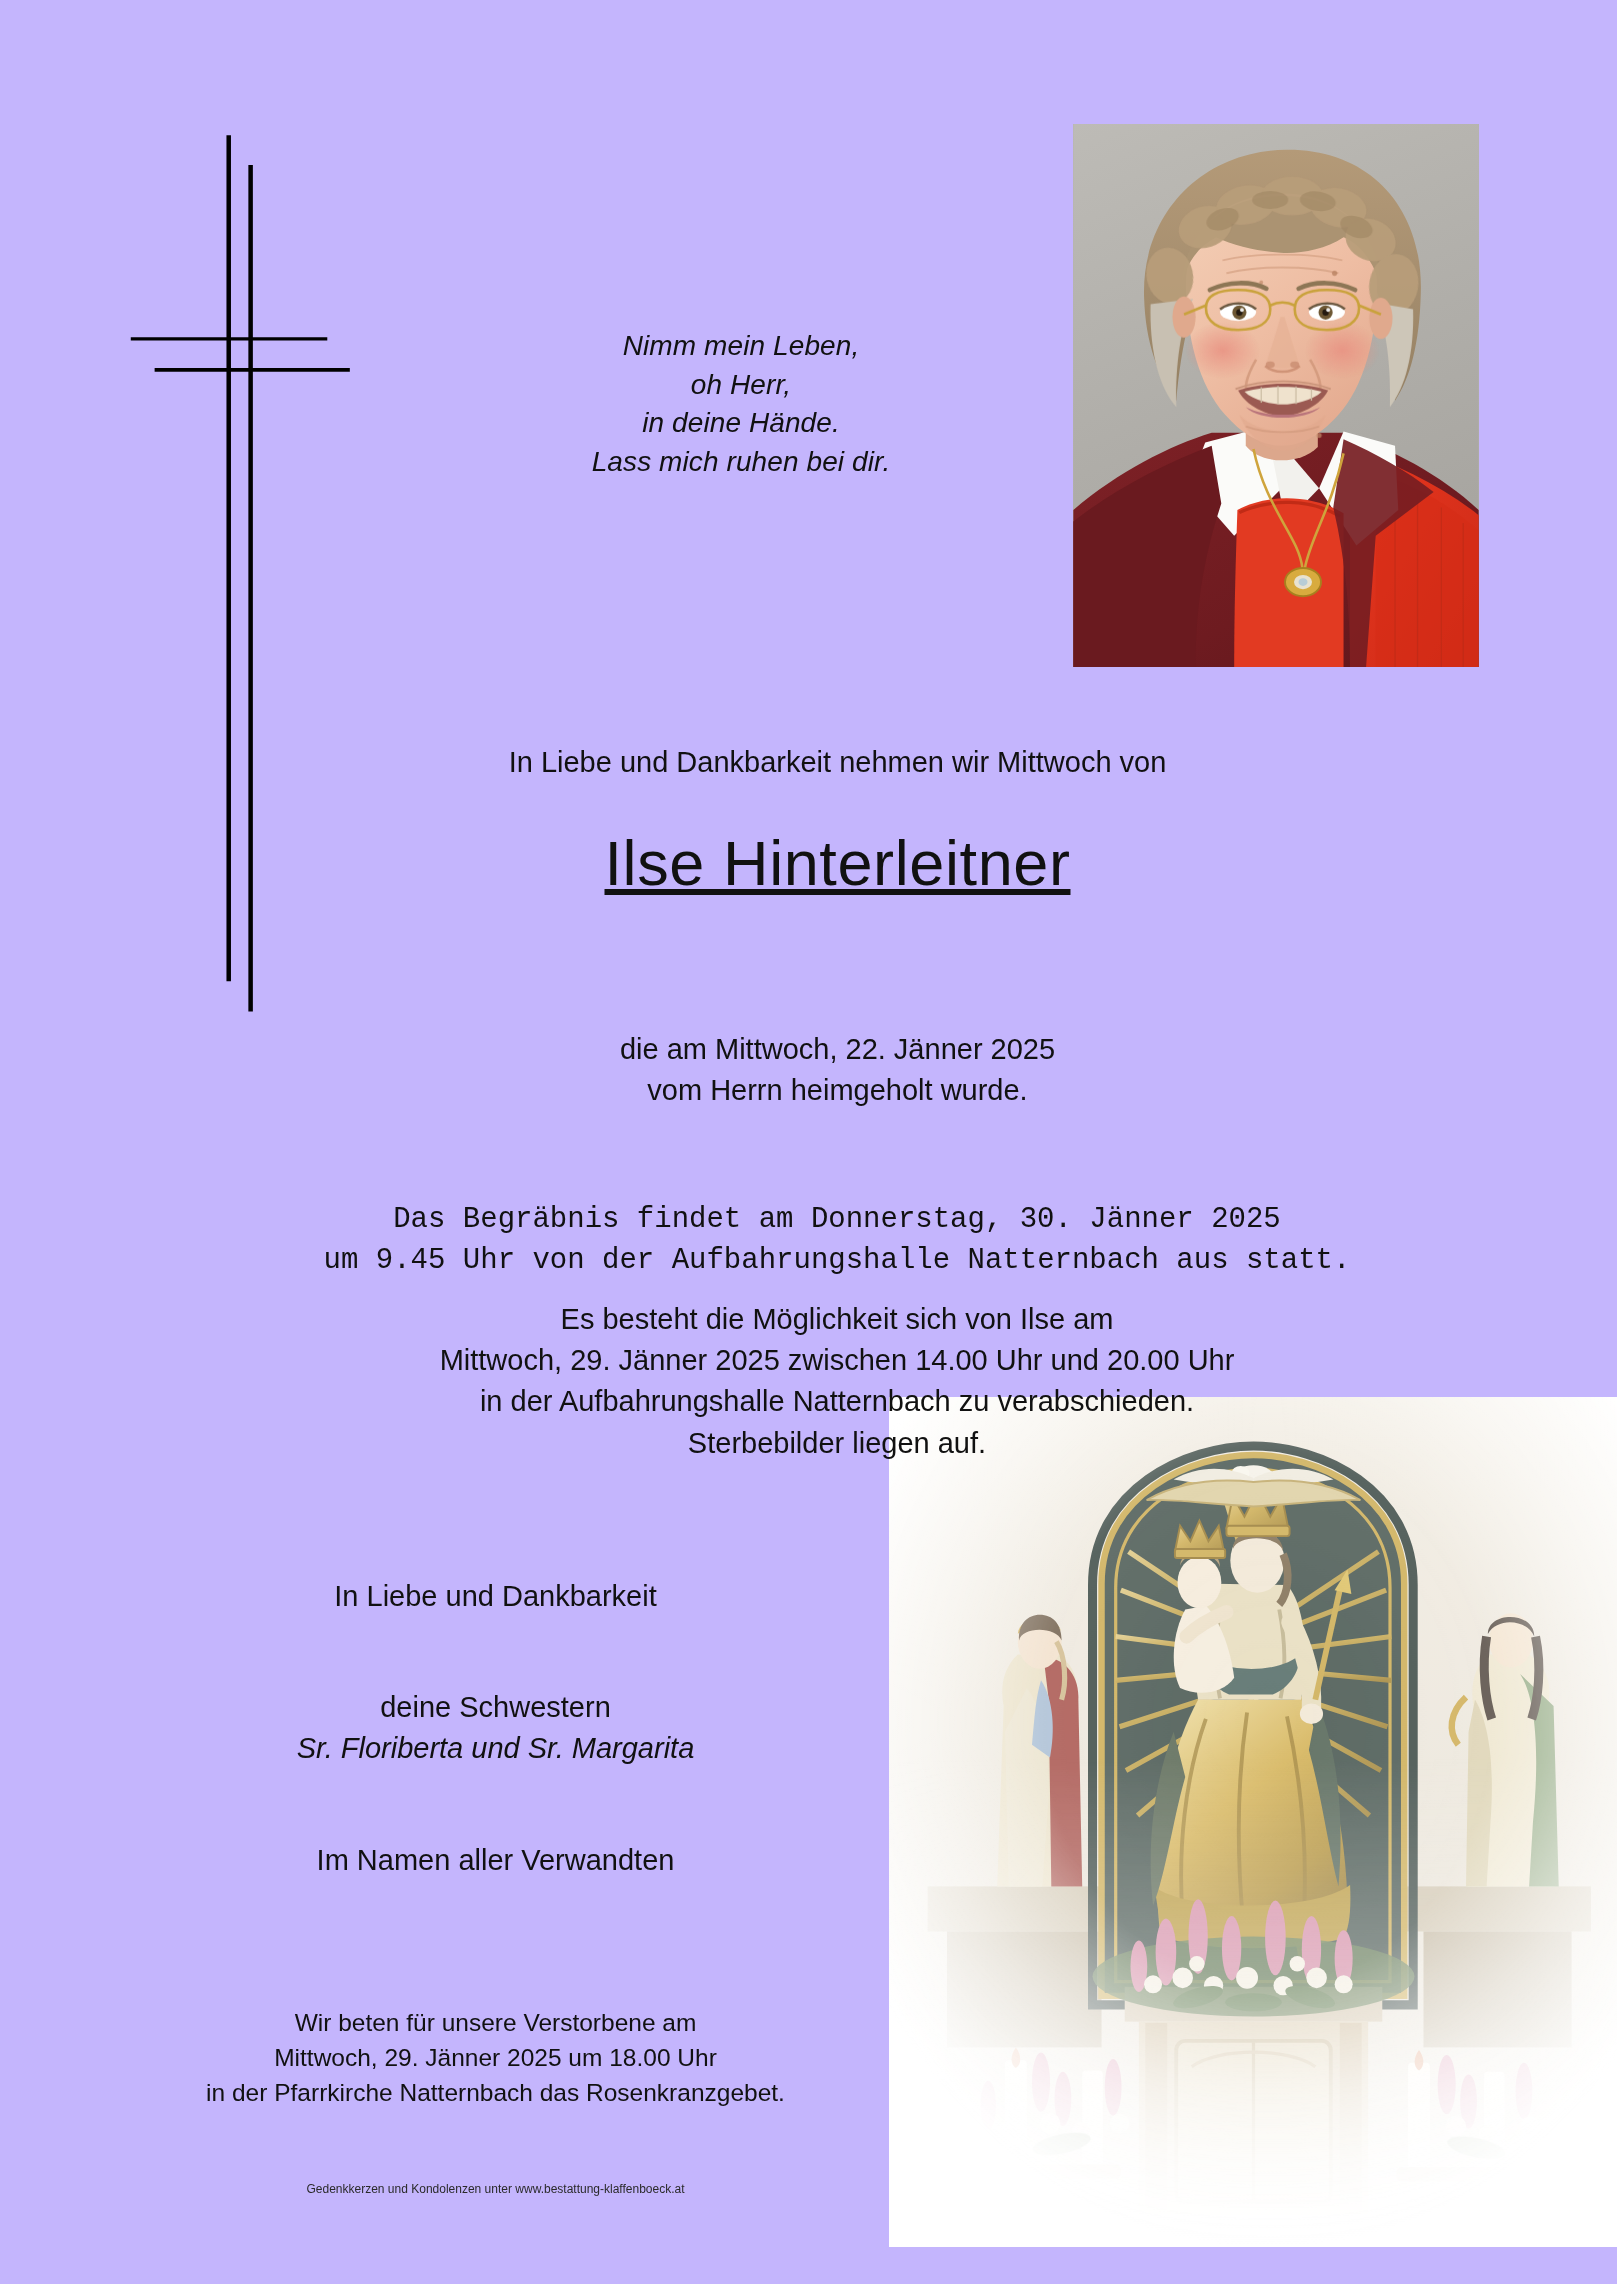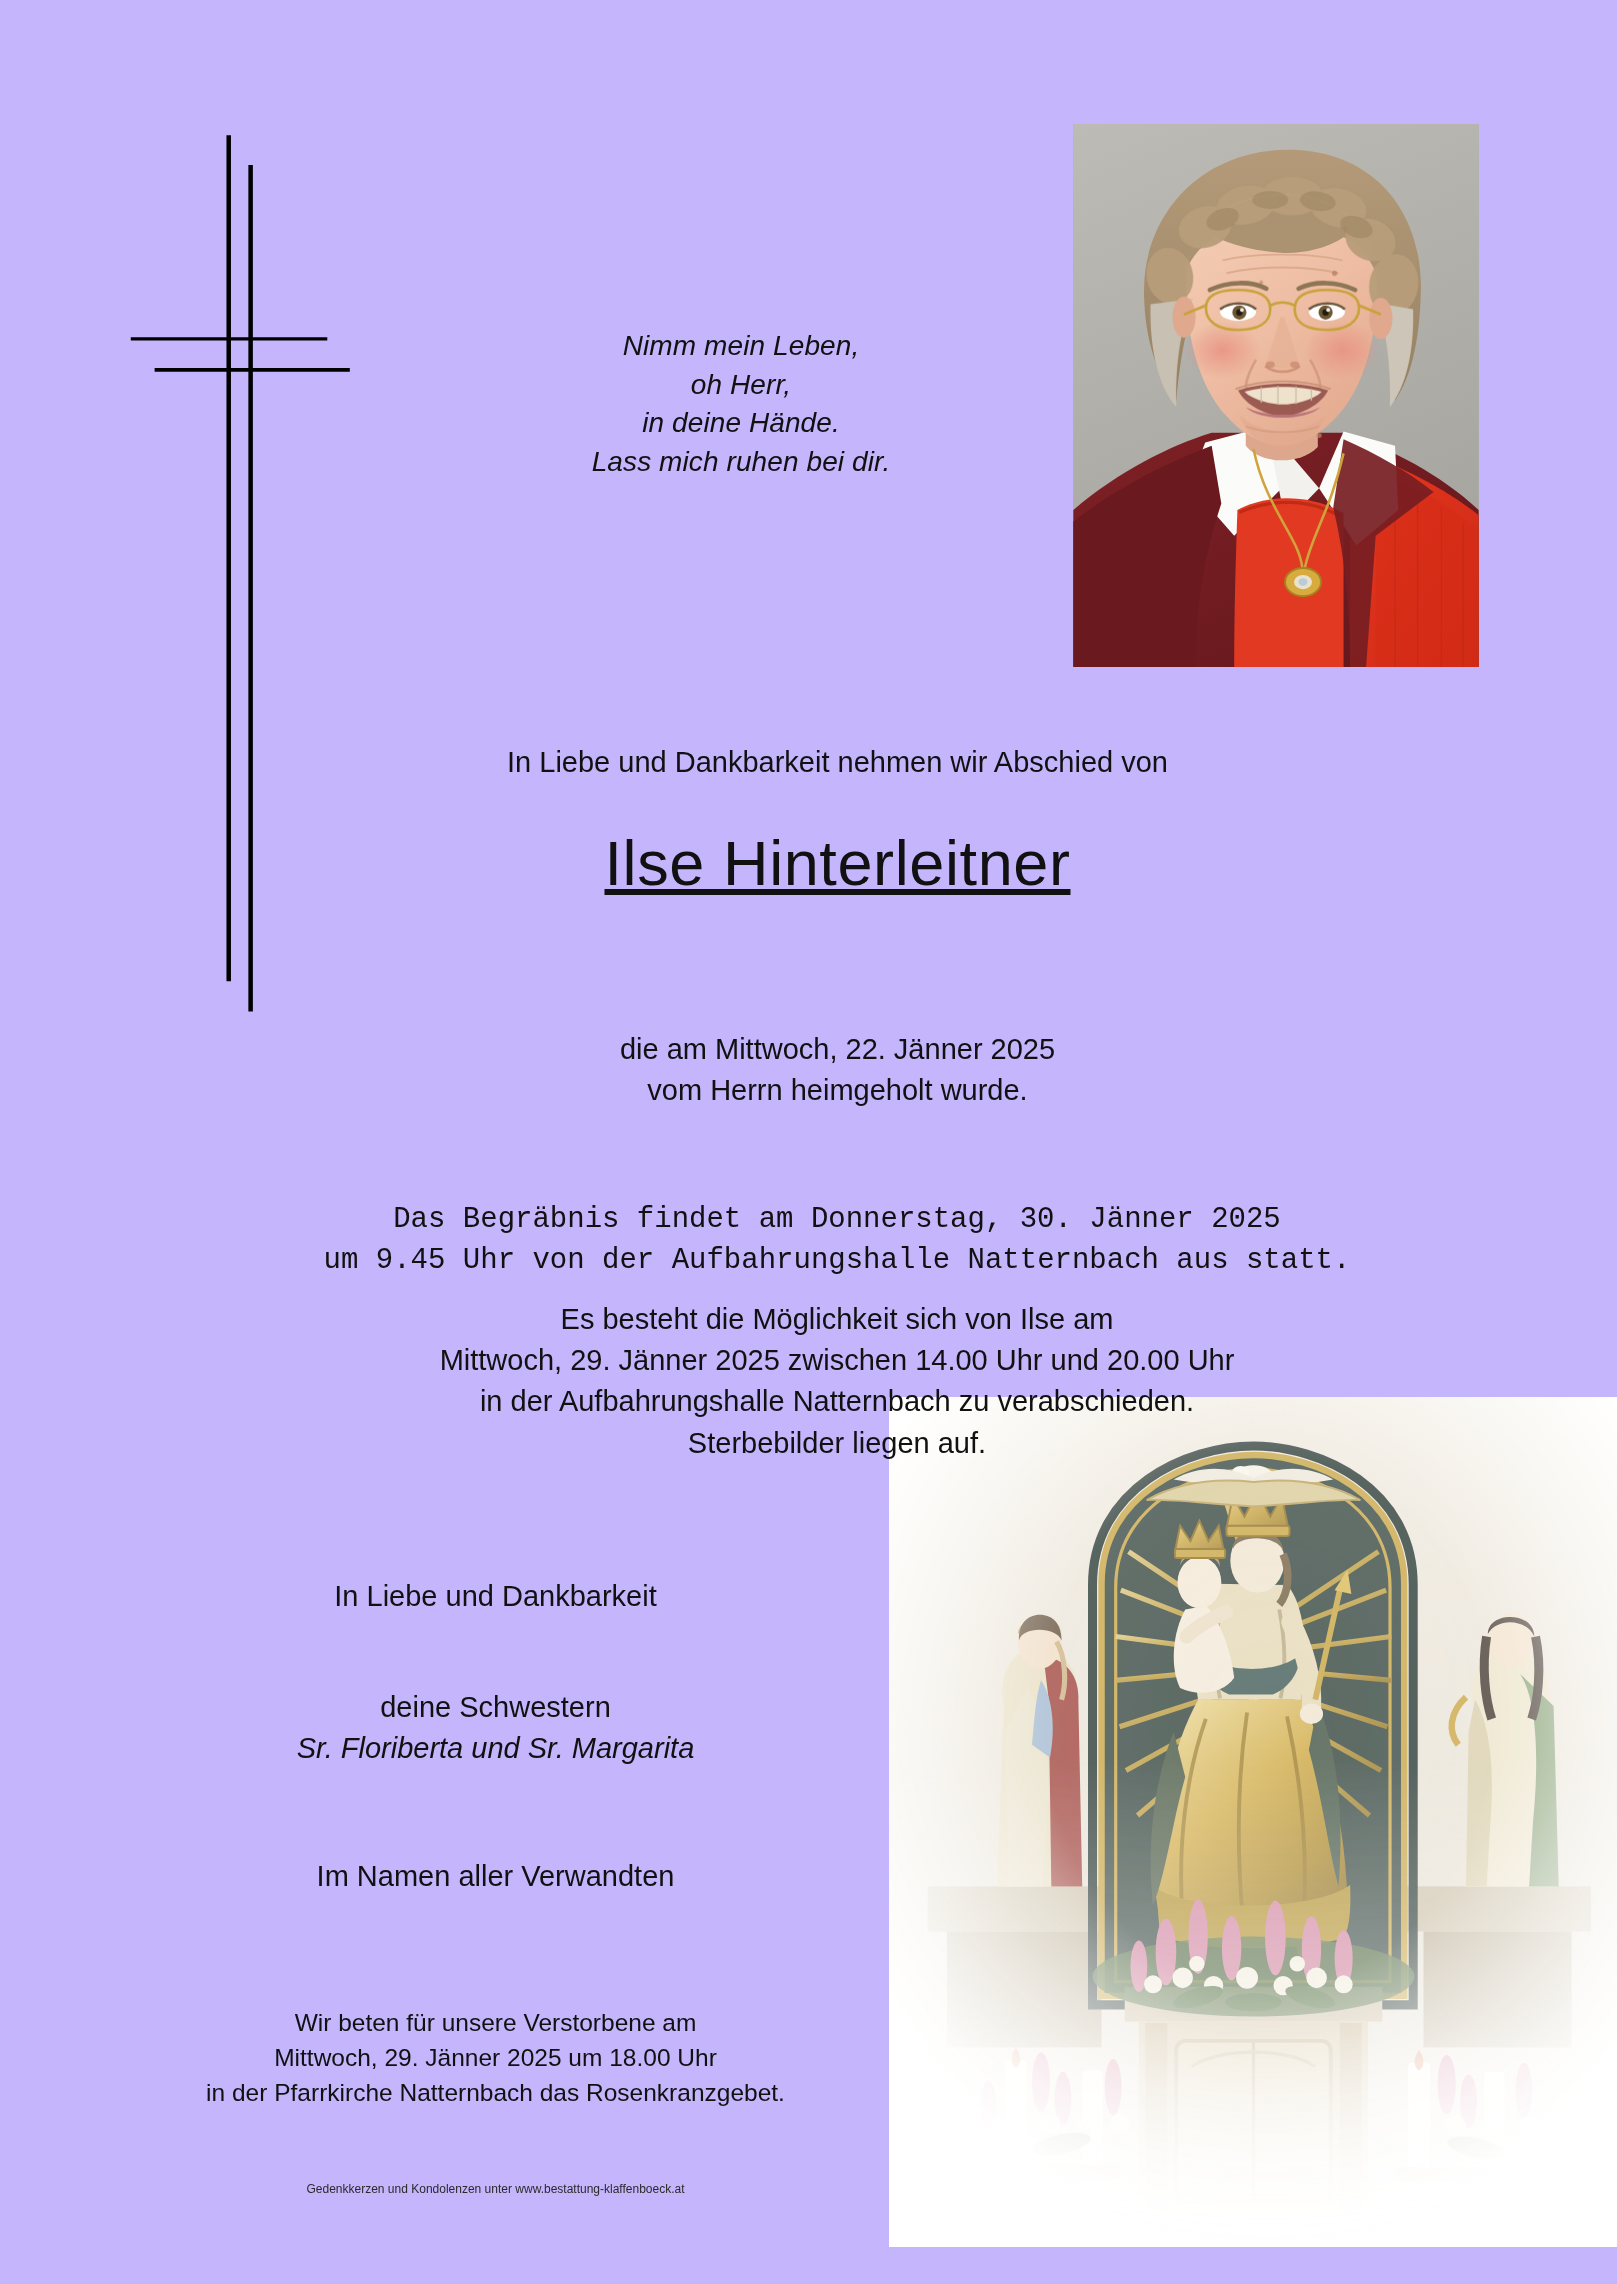--- a/index.html
+++ b/index.html
@@ -136,21 +136,20 @@
     font-size: 29px;
     line-height: 1.42;
   }
   .sisters .it { font-style: italic; }
 
   .relatives {
     left: 77px;
     top: 1842px;
     width: 837px;
     font-size: 29px;
-    margin-top: 16px;
   }
 
   .rosary {
     left: 77px;
     top: 2006px;
     width: 837px;
     font-size: 24.5px;
     line-height: 1.42;
   }
 
@@ -540,21 +539,21 @@
       <rect x="0" y="560" width="1132" height="760" fill="url(#bottomFade)"></rect>
       <rect x="0" y="0" width="1132" height="1320" fill="#ffffff" opacity="0.22"></rect>
     </svg>
   </div>
 
   <div class="txt verse">Nimm mein Leben,
 oh Herr,
 in deine Hände.
 Lass mich ruhen bei dir.</div>
 
-  <div class="txt lead">In Liebe und Dankbarkeit nehmen wir Abschied von</div>
+  <div class="txt lead">In Liebe und Dankbarkeit nehmen wir Mittwoch von</div>
 
   <div class="txt name">Ilse Hinterleitner</div>
 
 
   <div class="txt death">die am Mittwoch, 22. Jänner 2025
 vom Herrn heimgeholt wurde.</div>
 
   <div class="txt burial">Das Begräbnis findet am Donnerstag, 30. Jänner 2025
 um 9.45 Uhr von der Aufbahrungshalle Natternbach aus statt.</div>
 

